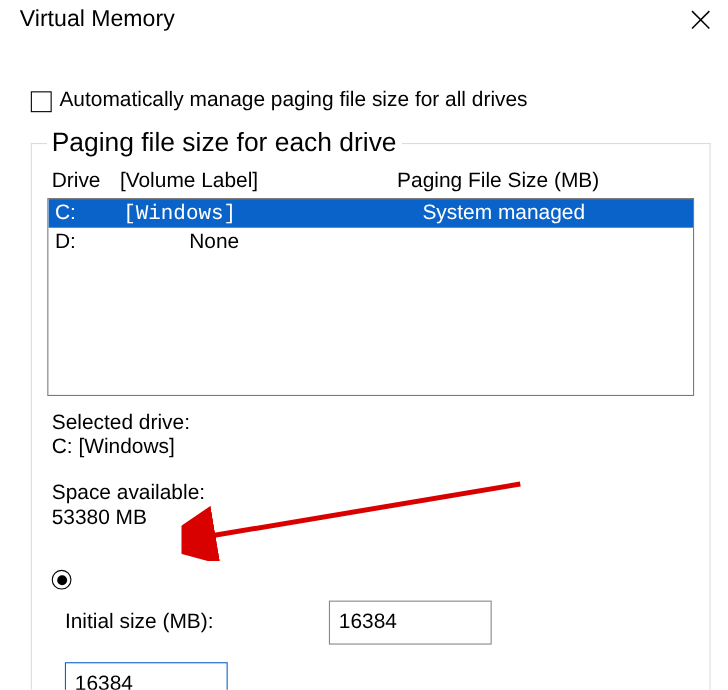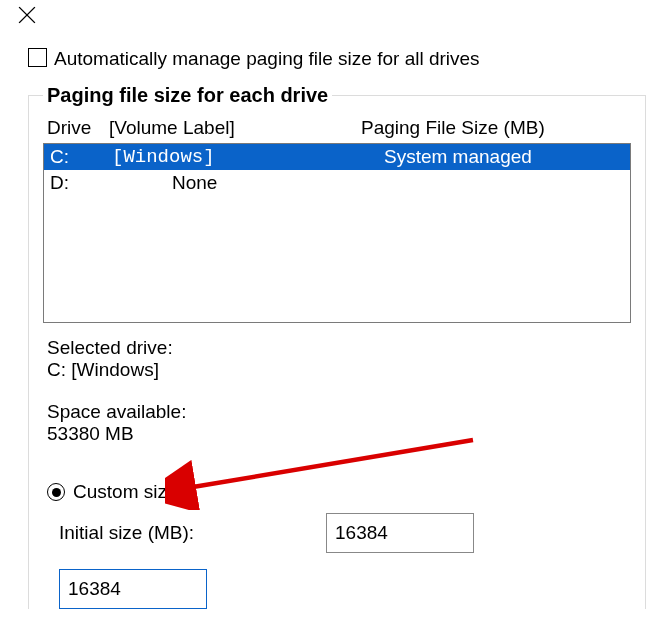--- a/index.html
+++ b/index.html
@@ -16,34 +16,34 @@
   }
   .titlebar {
     display: flex;
     align-items: center;
     justify-content: space-between;
     padding: 6px 16px 6px 18px;
   }
   .titlebar .title { font-size: 21px; }
   .close-x { width: 18px; height: 18px; cursor: default; }
   .content { padding: 6px 16px 0 28px; }
-  .auto-row { display: flex; align-items: flex-start; margin: 12px 0 14px 0; }
+  .auto-row { display: flex; align-items: flex-end; margin: 38px 0 14px 0; }
   .checkbox {
     width: 19px; height: 19px;
     border: 1px solid #000;
     margin-right: 7px;
     display: inline-block;
   }
   fieldset.group {
     border: 1px solid #dcdcdc;
     border-bottom: none;
     margin: 0;
     padding: 4px 14px 0 14px;
   }
-  fieldset.group legend { padding: 0 4px; font-size: 20px; font-weight: bold; }
+  fieldset.group legend { padding: 0 4px; font-size: 24px; }
   .list-header { display: flex; padding: 6px 0 4px 4px; font-size: 19px; }
   .col-drive { width: 62px; }
   .col-label { flex: 1; }
   .col-size { width: 270px; }
   .drive-list {
     border: 1px solid #7a7a7a;
     height: 180px;
     background: #fff;
     overflow: hidden;
   }
@@ -55,34 +55,35 @@
   .drive-row .col-pad { width: 60px; }
   .info-row { display: flex; margin-top: 14px; font-size: 19px; padding-left: 4px; flex-direction: column; }
   .info-label { width: 218px; }
   .radio-row { display: flex; align-items: center; margin-top: 36px; padding-left: 4px; }
   .radio {
     width: 18px; height: 18px; border-radius: 50%;
     border: 1.5px solid #000; margin-right: 8px;
     display: flex; align-items: center; justify-content: center;
   }
   .radio .dot { width: 9px; height: 9px; border-radius: 50%; background: #000; }
-  .size-row { display: flex; align-items: center; margin-top: 10px; padding-left: 16px; gap: 27px; }
+  .size-row { display: flex; align-items: center; margin-top: 10px; padding-left: 16px; }
   .size-label { width: 240px; font-size: 19px; }
   .size-input {
     width: 148px; height: 40px;
     border: 1px solid #888; padding: 2px 8px;
     font-family: inherit; font-size: 19px;
   }
   .size-input.focused { border: 1.5px solid #0a63c9; }
   .arrow-overlay { position: absolute; pointer-events: none; }
 </style>
 </head>
 <body>
 
 <div class="titlebar">
+  <span class="title">Virtual Memory</span>
   <svg class="close-x" viewBox="0 0 16 16">
     <line x1="1" y1="1" x2="15" y2="15" stroke="#000" stroke-width="1.2"></line>
     <line x1="15" y1="1" x2="1" y2="15" stroke="#000" stroke-width="1.2"></line>
   </svg>
 </div>
 
 <div class="content">
 
   <div class="auto-row">
     <span class="checkbox"></span>
@@ -118,21 +119,20 @@
     </div>
     <div class="info-row" style="margin-top:20px">
       <span class="info-label">Space available:</span>
       <span>53380 MB</span>
     </div>
 
     <div class="radio-row">
       <span class="radio">
           <span class="dot"></span>
         </span>
-      <span>Custom size:</span>
     </div>
 
     <div class="size-row">
       <span class="size-label">Initial size (MB):</span>
       <input class="size-input" value="16384" style="">
     </div>
 
     <div class="size-row" style="margin-top:16px">
       <input class="size-input focused" value="16384" style="">
     </div>

